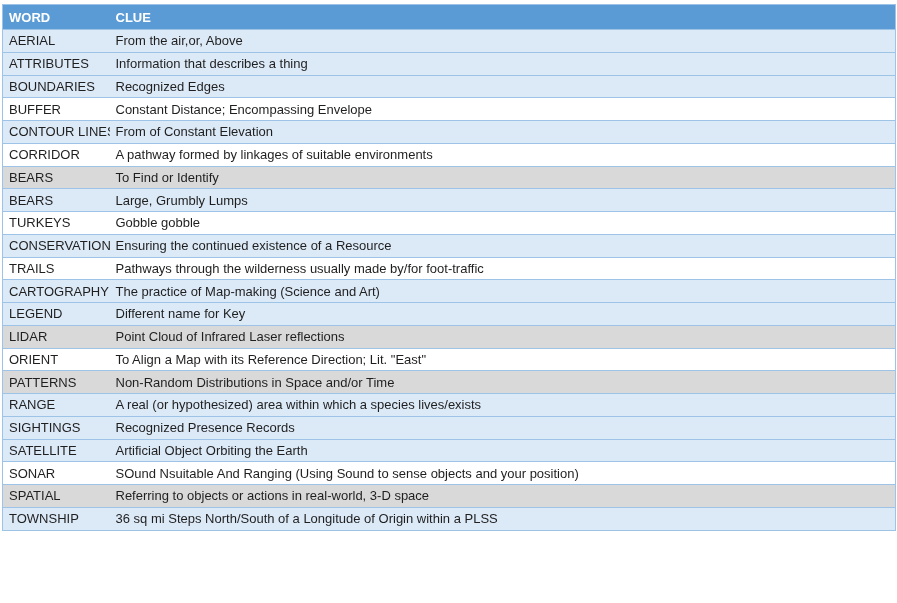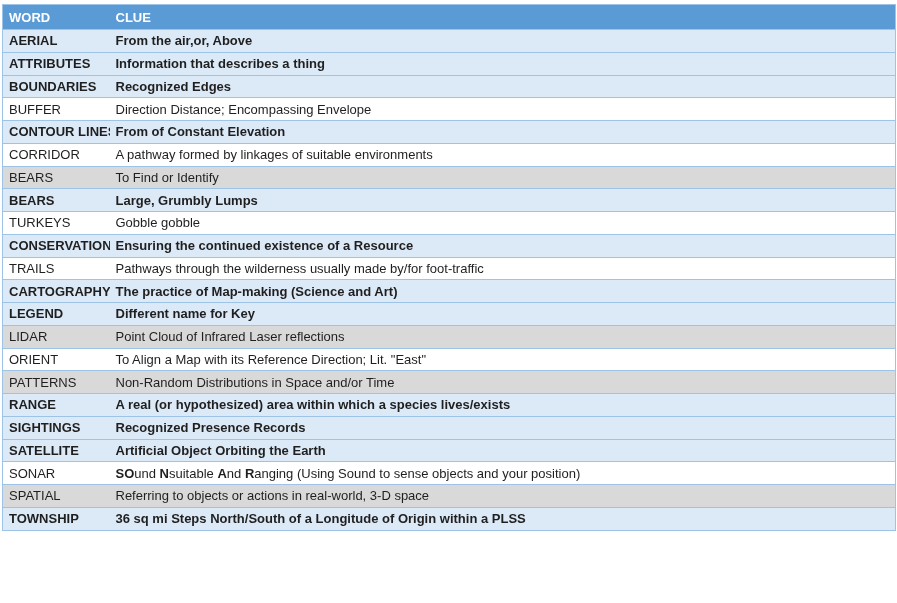--- a/index.html
+++ b/index.html
@@ -36,24 +36,24 @@
     overflow: hidden;
   }
   tbody td {
     height: 21.75px;
     padding: 0 4px 0 6px;
     border-bottom: 1px solid var(--border, #9dc3e6);
     white-space: nowrap;
     overflow: hidden;
     vertical-align: middle;
   }
-  tr.bg-blue  td { background: var(--row-blue,  #dce9f7); font-weight: bold; }
+  tr.bg-blue  td { background: var(--row-blue,  #dce9f7); }
   tr.bg-white td { background: var(--row-white, #ffffff); }
   tr.bg-gray  td { background: var(--row-gray,  #d9d9d9); }
-  td.clue span.b { font-weight: bold; text-align: right; }
+  td.clue span.b { font-weight: normal; text-align: right; }
 </style>
 </head>
 <body>
 
 <div class="sheet">
   <table class="word-clue">
     <colgroup>
       <col class="word-col">
       <col class="clue-col">
     </colgroup>
@@ -71,21 +71,21 @@
         <tr class="bg-blue">
     <td class="word">ATTRIBUTES</td>
     <td class="clue">Information that describes a thing</td>
   </tr>
         <tr class="bg-blue">
     <td class="word">BOUNDARIES</td>
     <td class="clue">Recognized Edges</td>
   </tr>
         <tr class="bg-white">
     <td class="word">BUFFER</td>
-    <td class="clue">Direction Distance; Encompassing Envelope</td>
+    <td class="clue">Constant Distance; Encompassing Envelope</td>
   </tr>
         <tr class="bg-blue">
     <td class="word">CONTOUR LINES</td>
     <td class="clue">From of Constant Elevation</td>
   </tr>
         <tr class="bg-white">
     <td class="word">CORRIDOR</td>
     <td class="clue">A pathway formed by linkages of suitable environments</td>
   </tr>
         <tr class="bg-gray">

